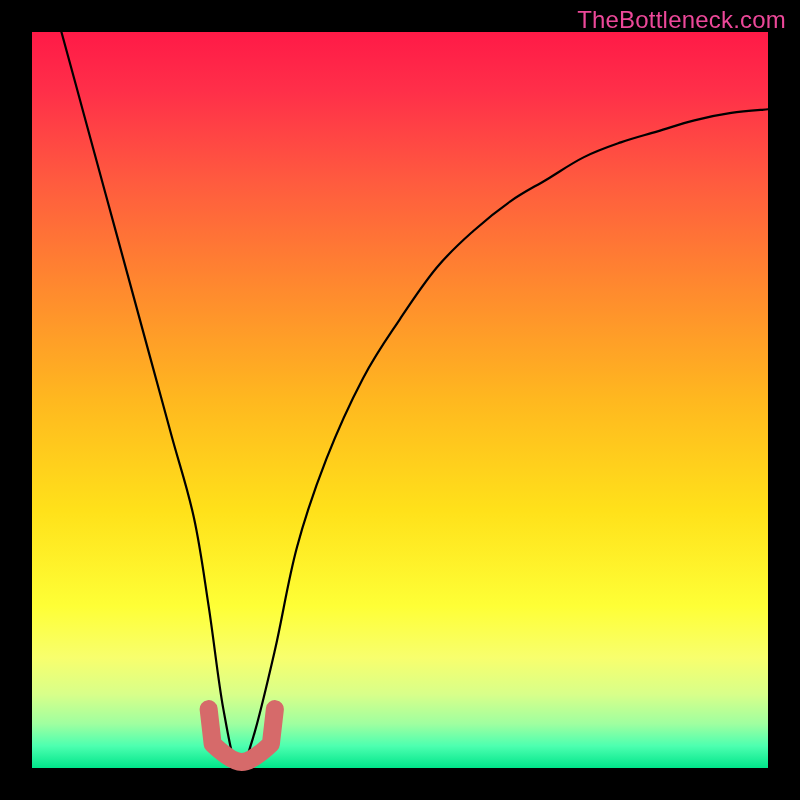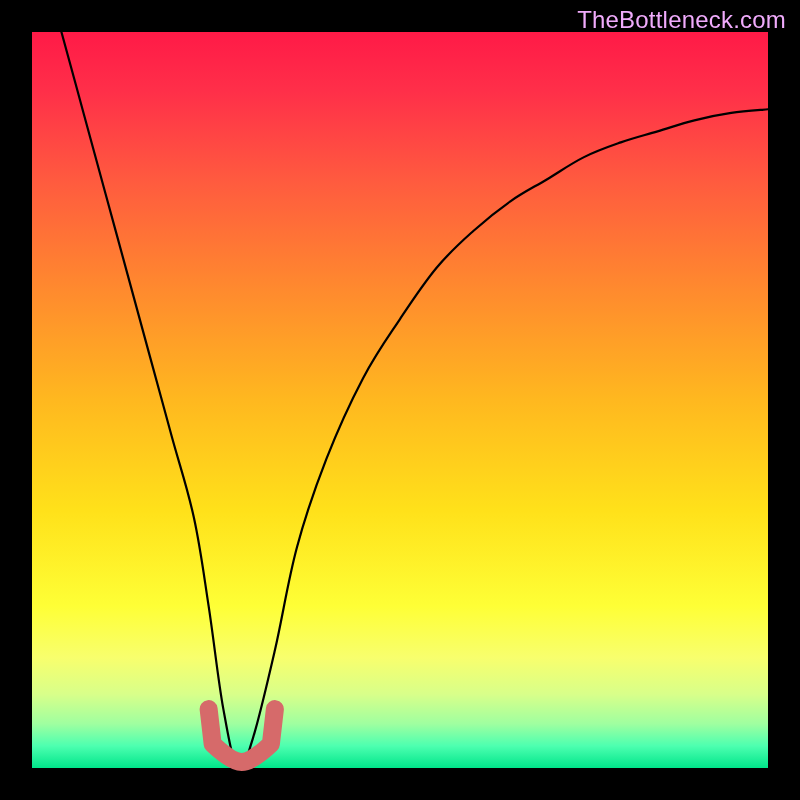--- a/index.html
+++ b/index.html
@@ -42,21 +42,21 @@
       #d8ff8a 90%,
       #9fffa0 94%,
       #4dffb0 97%,
       #00e58a 100%
     );
   }
   .watermark {
     position: absolute;
     top: 6px;
     right: 14px;
-    color: #f0abfc;
+    color: #ec4899;
     font-size: 24px;
     letter-spacing: 0.2px;
     font-weight: 400;
     text-align: right;
   }
   svg.curve-layer {
     position: absolute;
     inset: 0;
     width: 100%;
     height: 100%;

